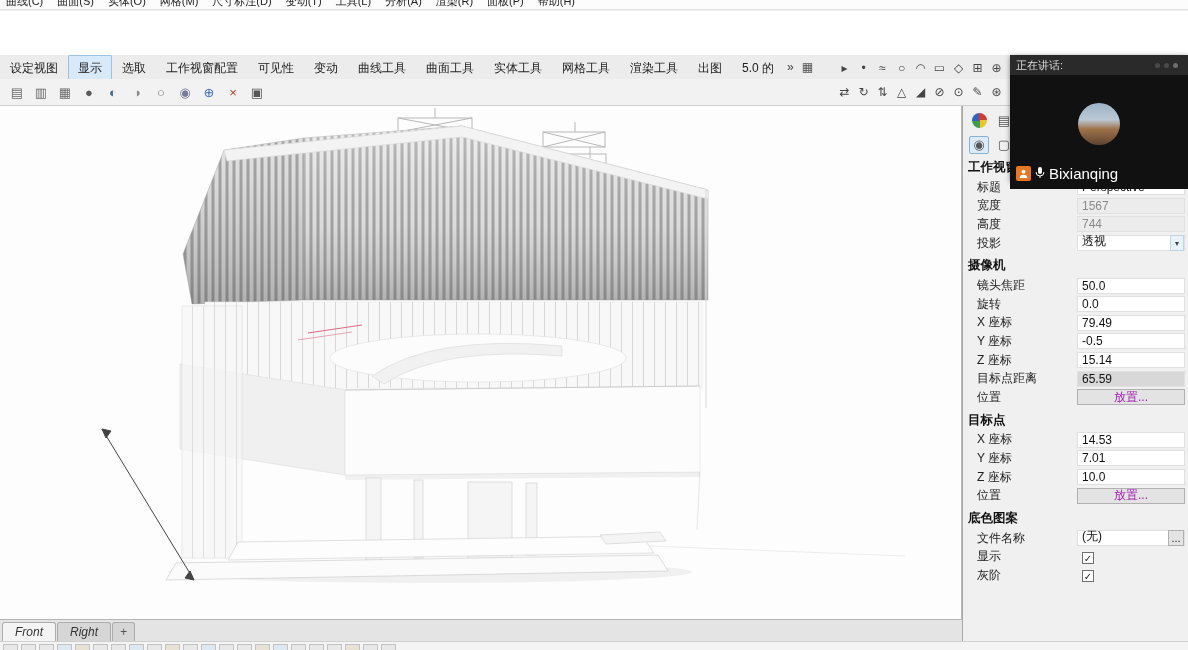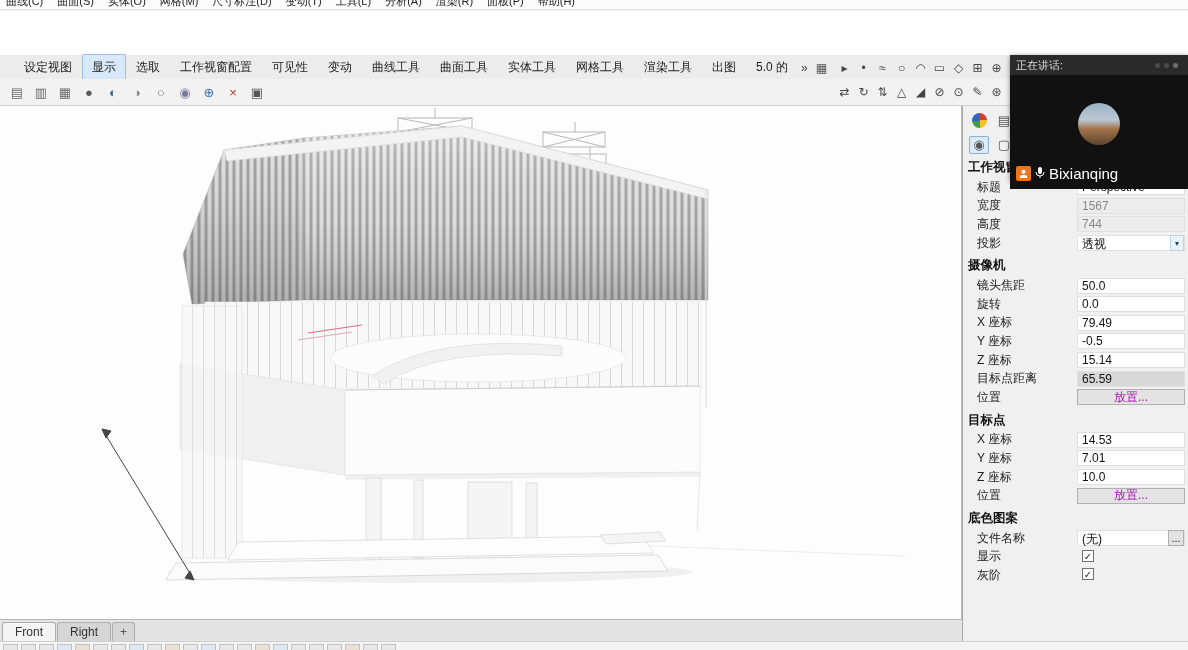--- a/index.html
+++ b/index.html
@@ -9,21 +9,21 @@
 
   
   .menubar{position:absolute;top:0;left:0;right:0;height:10px;background:#fcfcfc;
     border-bottom:1px solid #e2e2e2;overflow:hidden;}
   .menu-items{display:flex;gap:14px;padding-left:6px;font-size:11px;color:#222;
     line-height:15px;margin-top:-6px;white-space:nowrap;}
   .command-area{position:absolute;top:11px;left:0;right:0;height:44px;background:#ffffff;}
 
   
   .tabbar{position:absolute;top:55px;left:0;right:10px;height:24px;background:#ececec;
-    display:flex;align-items:flex-end;padding-left:14px;}
+    display:flex;align-items:center;}
   .tab{padding:4px 9px 3px;font-size:12px;color:#222;border:1px solid transparent;
     border-bottom:none;white-space:nowrap;}
   .tab.active{background:#d8e9f9;border-color:#9ec1e0;border-radius:2px 2px 0 0;}
   .tab-chevron{padding:4px 3px;font-size:12px;color:#444;}
   .tab-grid{padding:4px 5px;font-size:12px;color:#555;}
 
   
   .toolbar-row{position:absolute;top:79px;left:0;right:0;height:27px;background:#f2f2f2;
     border-bottom:1px solid #cfcfcf;display:flex;align-items:center;padding-left:6px;gap:2px;}
   .tool-icon{width:22px;height:20px;display:flex;align-items:center;justify-content:center;
@@ -34,21 +34,21 @@
   .cluster-row{display:flex;height:24px;}
   .cluster-icon{width:19px;height:24px;display:flex;align-items:center;justify-content:center;
     font-size:12px;color:#444;}
 
   
   .viewport{position:absolute;top:106px;left:0;width:962px;height:513px;background:#fdfdfd;
     border-right:1px solid #b9b9b9;overflow:hidden;}
 
   
   .vp-tabs{position:absolute;top:619px;left:0;width:962px;height:22px;background:#e4e4e4;
-    border-top:1px solid #b5b5b5;display:flex;align-items:flex-end;padding-left:2px;gap:1px;}
+    border-top:1px solid #b5b5b5;display:flex;align-items:flex-end;padding-left:2px;gap:1px;font-style:italic;}
   .vp-tab{padding:2px 12px;font-size:12px;background:#d6d6d6;border:1px solid #adadad;
     border-bottom:none;border-radius:3px 3px 0 0;color:#333;}
   .vp-tab.active{background:#f4f4f4;}
   .vp-tab.add{padding:2px 7px;color:#555;}
 
   
   .bottom-strip{position:absolute;top:641px;left:0;right:0;height:9px;background:#f4f4f4;
     border-top:1px solid #d0d0d0;overflow:hidden;display:flex;gap:3px;padding-left:3px;}
   .strip-icon{flex:none;width:15px;height:14px;margin-top:2px;background:#e8e8e8;
     border:1px solid #c2c2c2;}
@@ -61,21 +61,21 @@
   .panel-icons-row{display:flex;gap:5px;padding:5px 6px 0;align-items:center;height:24px;}
   .picon{width:20px;height:18px;display:flex;align-items:center;justify-content:center;
     font-size:13px;color:#555;border:1px solid transparent;border-radius:2px;}
   .picon.pressed{border-color:#8ab0d8;background:#dcebfa;}
   .rhino-circle{width:15px;height:15px;border-radius:50%;
     background:conic-gradient(#d63b2f 0 25%,#f2c12e 25% 50%,#3d9e4c 50% 75%,#2f66c0 75% 100%);}
   .psection-title{font-weight:bold;color:#111;padding:5px 5px 2px;font-size:12.5px;}
   .prow{display:flex;align-items:center;height:18.6px;padding:0 3px 0 14px;}
   .plabel{width:100px;color:#222;flex:none;white-space:nowrap;overflow:hidden;}
   .pvalue{flex:1;height:16px;background:#fff;border:1px solid #e0e0e0;display:flex;
-    align-items:flex-start;padding:0 4px;color:#111;position:relative;min-width:0;}
+    align-items:flex-end;padding:0 4px;color:#111;position:relative;min-width:0;}
   .pvalue.muted{background:#ececec;color:#8a8a8a;}
   .pvalue.highlight{background:#d8d8d8;}
   .pvalue.plain{background:transparent;border-color:transparent;}
   .pval-text{white-space:nowrap;overflow:hidden;}
   .pbutton{flex:1;height:16px;background:#e3e3e3;border:1px solid #b0b0b0;display:flex;
     align-items:center;justify-content:center;color:#a21caf;}
   .dd-chevron{position:absolute;right:0;top:-1px;bottom:-1px;width:14px;background:#eaf3fc;
     border:1px solid #bcd4ea;display:flex;align-items:center;justify-content:center;
     font-size:8px;color:#345;}
   .browse-btn{position:absolute;right:0;top:-1px;bottom:-1px;width:16px;background:#e3e3e3;

